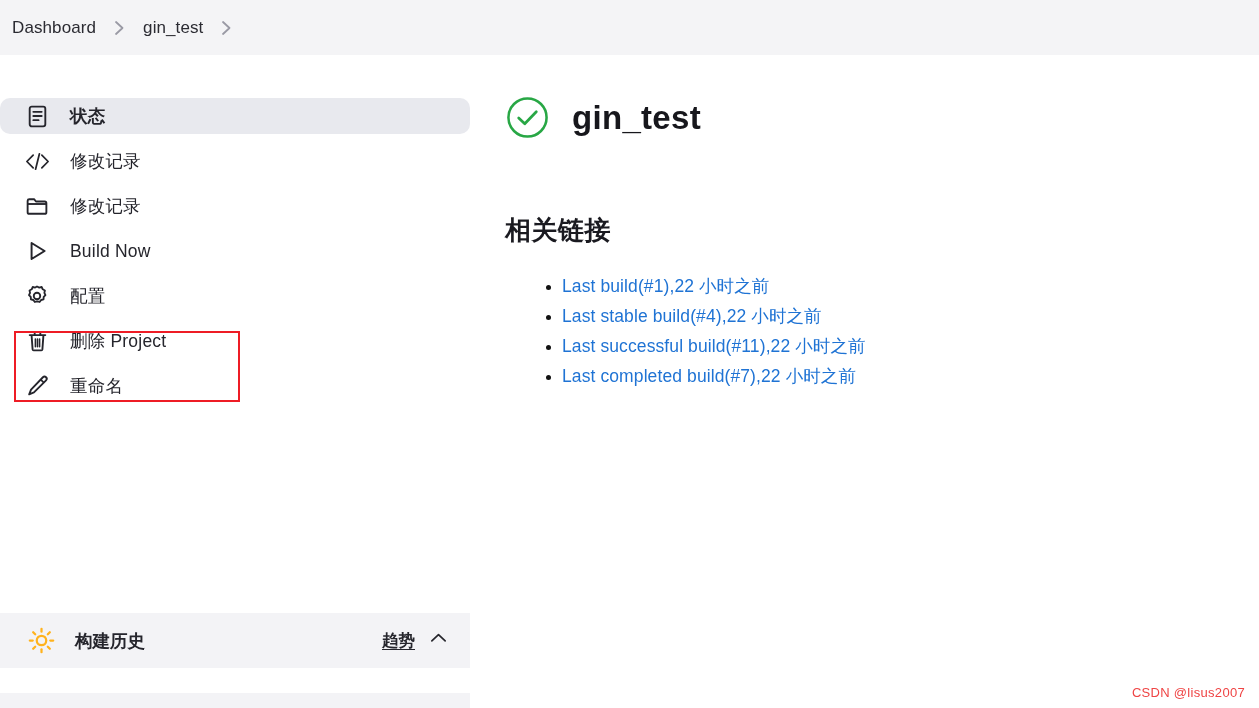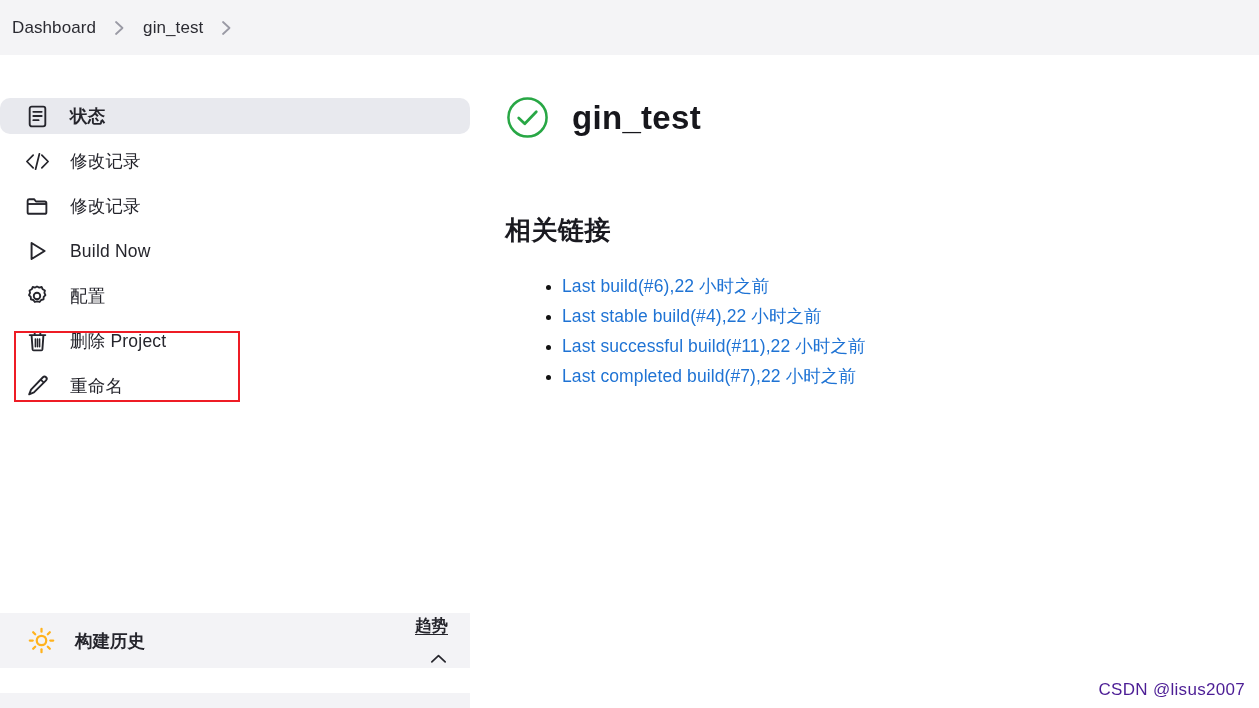--- a/index.html
+++ b/index.html
@@ -95,21 +95,21 @@
     left: 0; top: 558px;
     width: 470px; height: 55px;
     background: #f3f3f6;
     display: flex;
     align-items: center;
     padding: 0 22px 0 28px;
     gap: 14px;
   }
   .bh-left { display: flex; align-items: center; gap: 20px; }
   .bh-title { font-size: 17.5px; font-weight: 700; color: #25252c; }
-  .bh-right { margin-left: auto; display: flex; align-items: flex-end; gap: 14px; flex-direction: column; }
+  .bh-right { margin-left: auto; display: flex; align-items: flex-start; gap: 14px; }
   .bh-trend {
     font-size: 16.5px;
     color: #25252c;
     text-decoration: underline;
     text-underline-offset: 3px;
     font-weight: 600;
     cursor: pointer;
   }
 
   
@@ -177,22 +177,22 @@
     color: #1f73d4;
     cursor: pointer;
     letter-spacing: .1px;
   }
 
   
   .watermark {
     position: absolute;
     right: 14px;
     bottom: 8px;
-    font-size: 17px;
-    color: #4c1d95;
+    font-size: 13px;
+    color: #ef4444;
     letter-spacing: .3px;
     user-select: none;
     margin-left: 12px;
   }
 
   svg { display: block; }
 </style>
 </head>
 <body>
 
@@ -346,21 +346,21 @@
           <path d="M14 23.4 L20.2 29.4 L32 17.2" fill="none" stroke="#28a745" stroke-width="2.8" stroke-linecap="round" stroke-linejoin="round"></path>
         </svg>
       </span>
       <span class="job-title">gin_test</span>
     </div>
 
     <div class="links-heading">相关链接</div>
 
     <ul class="links-list">
       <li>
-        <span class="link-a">Last build(#6),22 小时之前</span>
+        <span class="link-a">Last build(#1),22 小时之前</span>
       </li>
       <li>
         <span class="link-a">Last stable build(#4),22 小时之前</span>
       </li>
       <li>
         <span class="link-a">Last successful build(#11),22 小时之前</span>
       </li>
       <li>
         <span class="link-a">Last completed build(#7),22 小时之前</span>
       </li>

